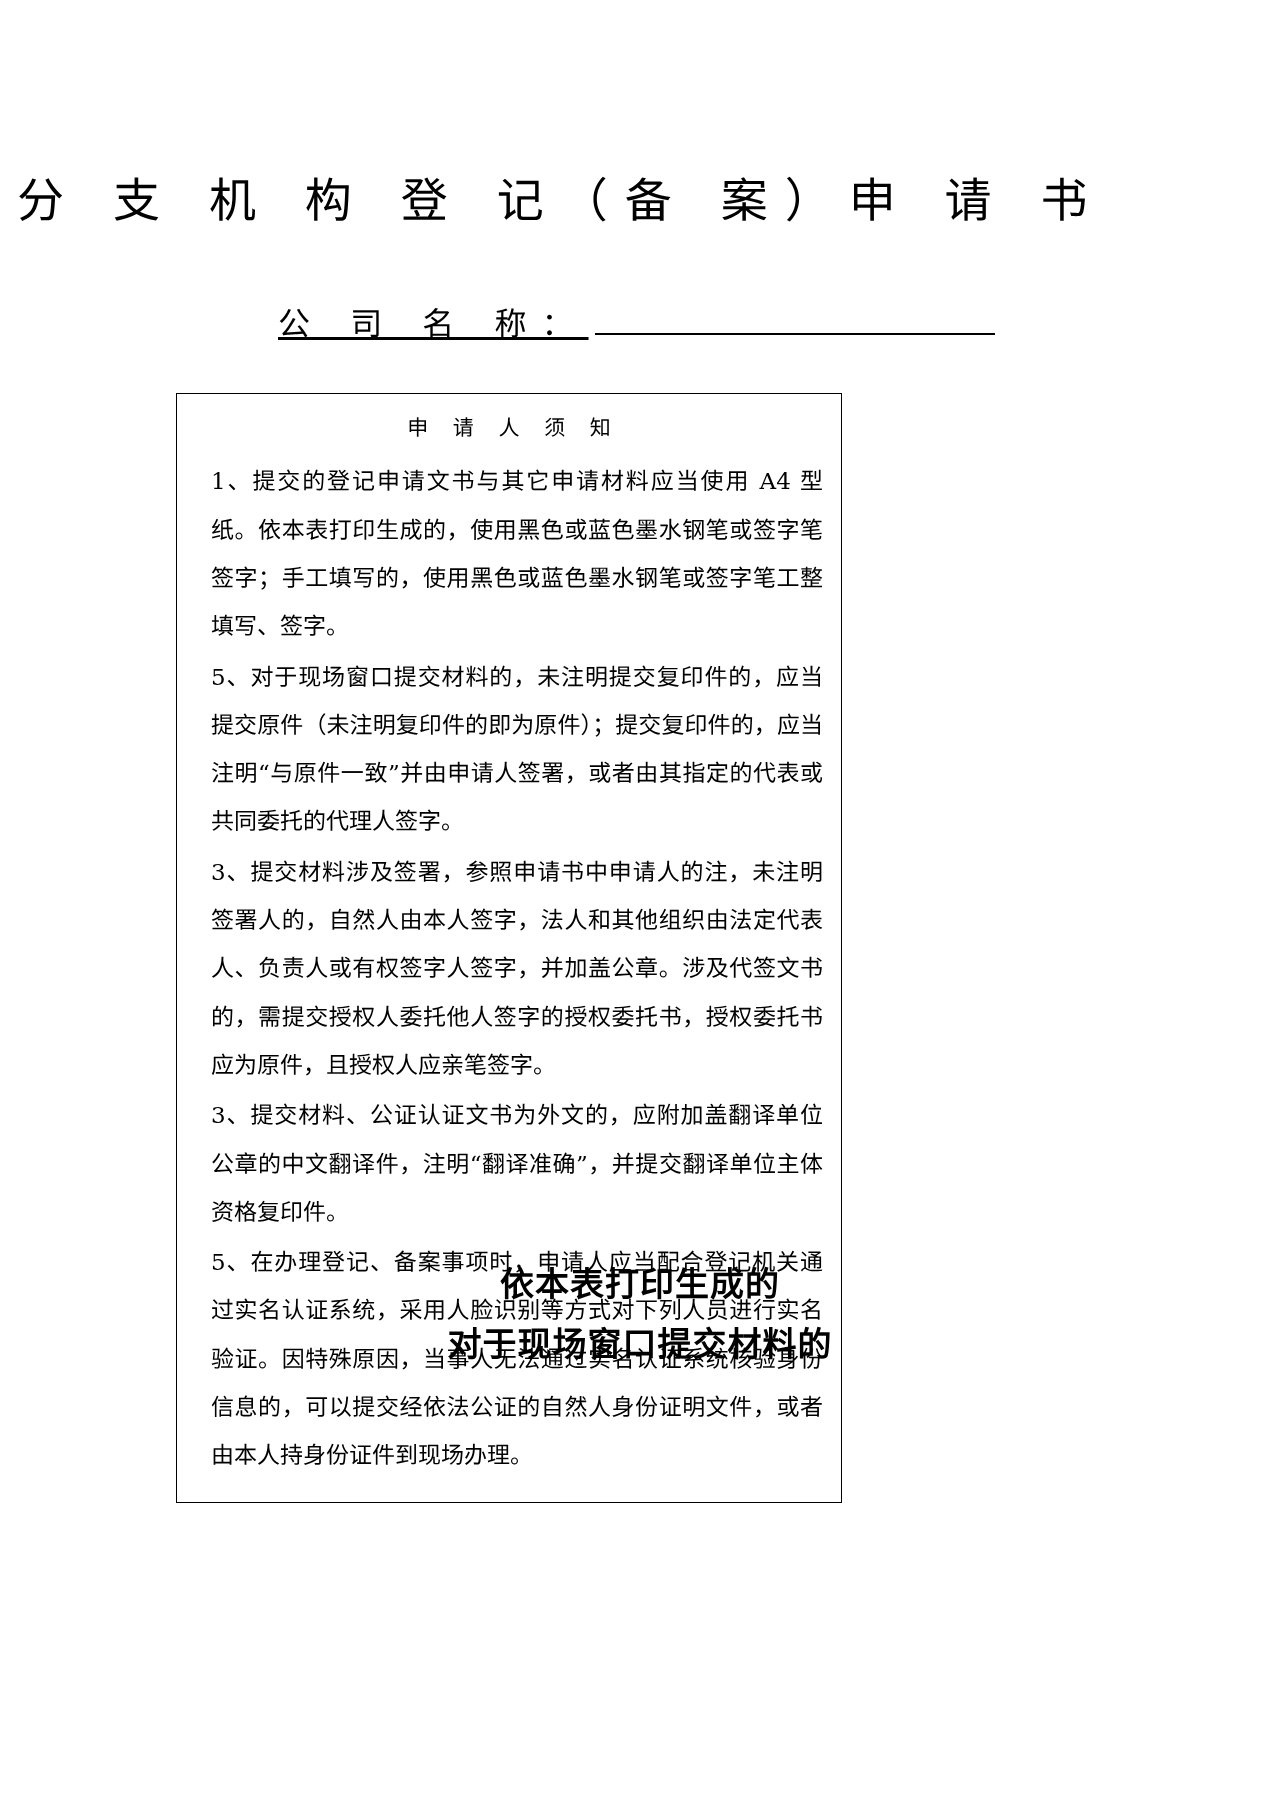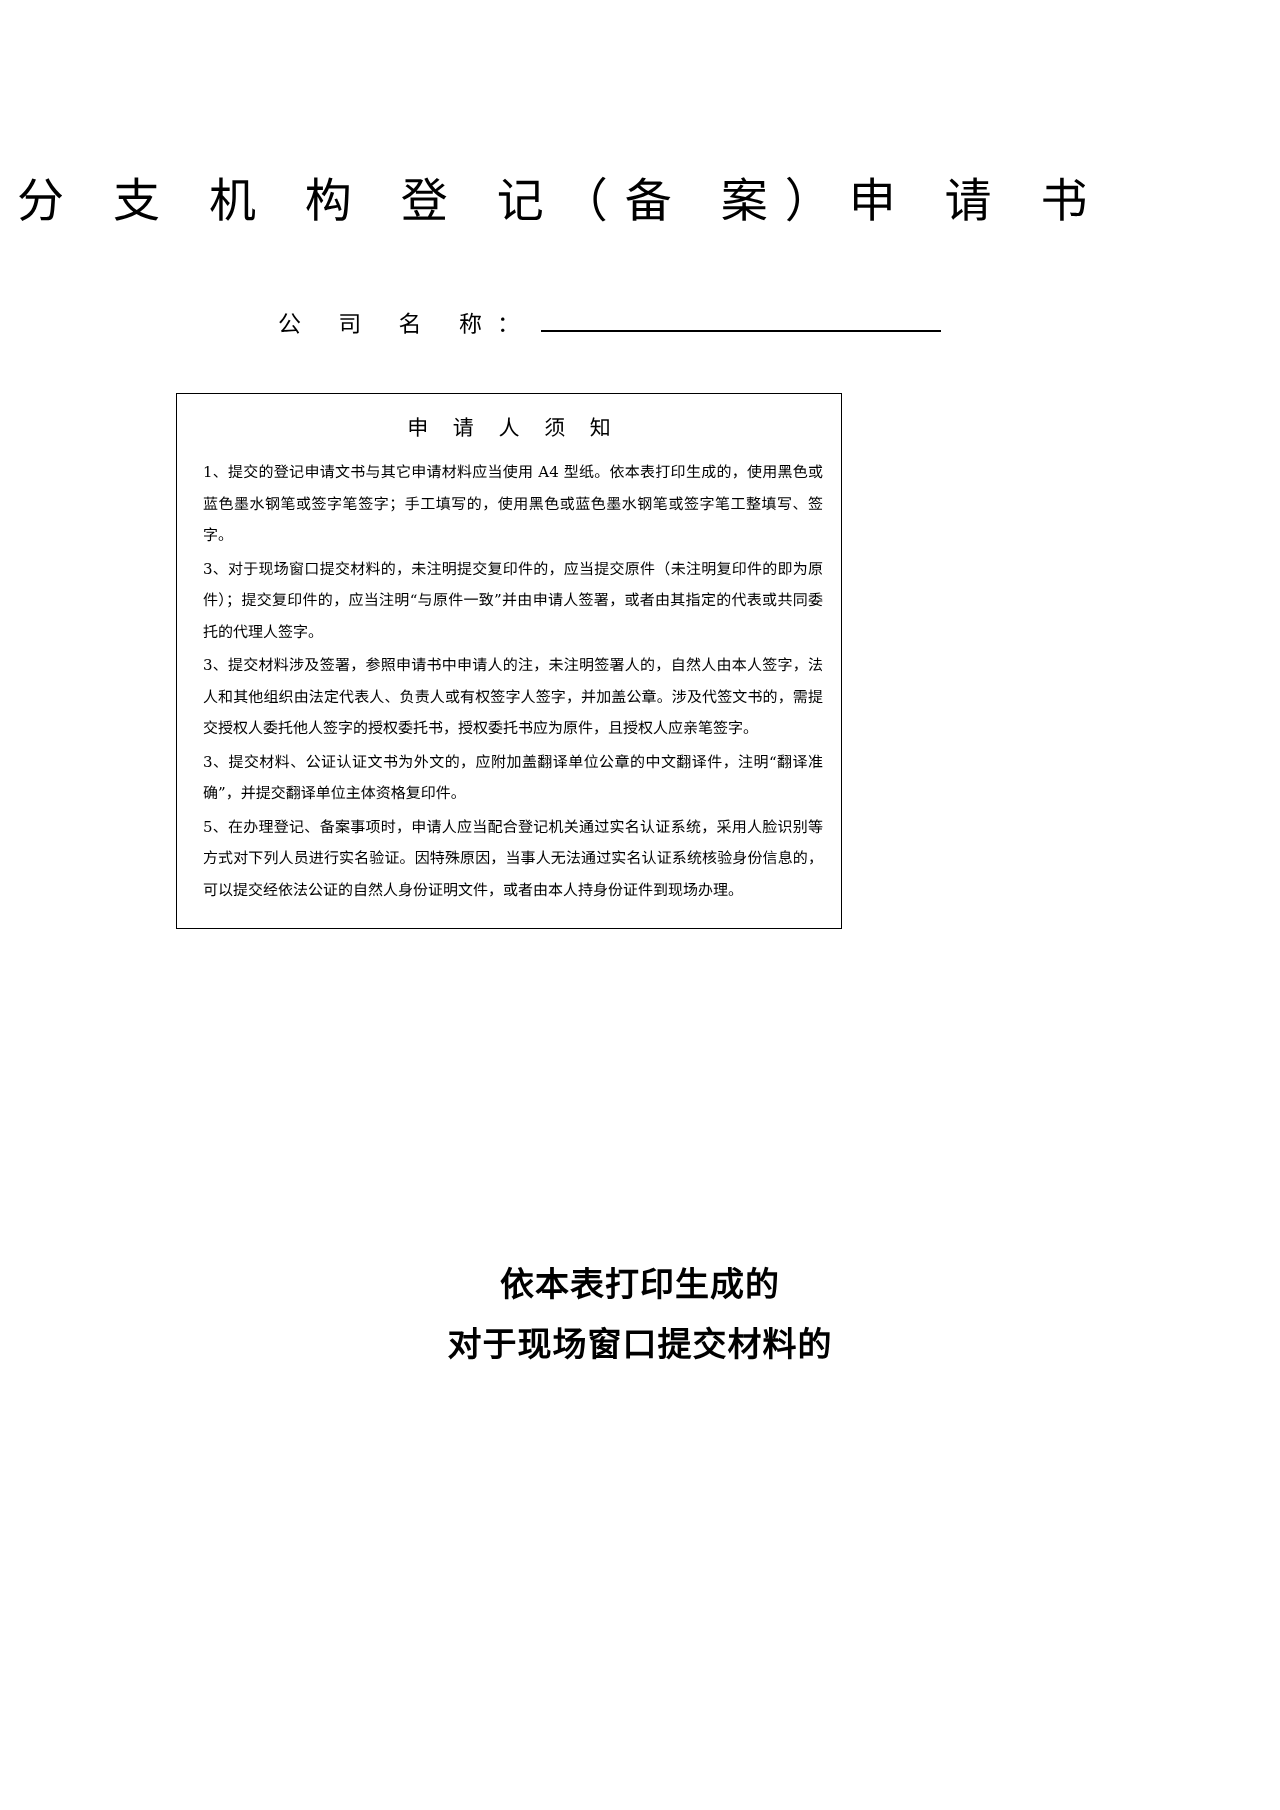--- a/index.html
+++ b/index.html
@@ -45,24 +45,25 @@
     top: 300px;
     left: 0;
     width: 1280px;
     display: flex;
     align-items: baseline;
     justify-content: flex-start;
     padding-left: 278px;
     box-sizing: border-box;
   }
   .company-label {
-    font-size: 23px;
+    font-size: 32px;
     letter-spacing: 15px;
     white-space: nowrap;
     line-height: 1.5;
+    text-decoration: underline;
   }
   .company-underline {
     display: inline-block;
     width: 400px;
     border-bottom: 2.5px solid #000;
     margin-left: 6px;
     height: 30px;
   }
 
   
@@ -79,25 +80,25 @@
   .notice-heading {
     text-align: center;
     font-size: 21px;
     letter-spacing: 9px;
     text-indent: 9px;
     margin: 6px 0 14px 0;
     line-height: 1.4;
     white-space: nowrap;
   }
   .notice-item {
-    font-size: 15px;
+    font-size: 23px;
     line-height: 2.1;
     text-align: justify;
     text-justify: inter-ideograph;
-    margin: 0 0 2px 8px;
+    margin: 0 0 2px 16px;
     letter-spacing: 0px;
     word-break: break-all;
   }
 
   
   .footer {
     position: absolute;
     top: 1255px;
     left: 0;
     width: 1280px;
@@ -121,21 +122,21 @@
 
   <div class="company-row">
     <span class="company-label">公 司 名 称：</span>
     <span class="company-underline"></span>
   </div>
 
   <div class="notice-box">
     <div class="notice-heading">申 请 人 须 知</div>
 
     <p class="notice-item">1、提交的登记申请文书与其它申请材料应当使用 A4 型纸。依本表打印生成的，使用黑色或蓝色墨水钢笔或签字笔签字；手工填写的，使用黑色或蓝色墨水钢笔或签字笔工整填写、签字。</p>
-    <p class="notice-item">3、对于现场窗口提交材料的，未注明提交复印件的，应当提交原件（未注明复印件的即为原件）；提交复印件的，应当注明“与原件一致”并由申请人签署，或者由其指定的代表或共同委托的代理人签字。</p>
+    <p class="notice-item">5、对于现场窗口提交材料的，未注明提交复印件的，应当提交原件（未注明复印件的即为原件）；提交复印件的，应当注明“与原件一致”并由申请人签署，或者由其指定的代表或共同委托的代理人签字。</p>
     <p class="notice-item">3、提交材料涉及签署，参照申请书中申请人的注，未注明签署人的，自然人由本人签字，法人和其他组织由法定代表人、负责人或有权签字人签字，并加盖公章。涉及代签文书的，需提交授权人委托他人签字的授权委托书，授权委托书应为原件，且授权人应亲笔签字。</p>
     <p class="notice-item">3、提交材料、公证认证文书为外文的，应附加盖翻译单位公章的中文翻译件，注明“翻译准确”，并提交翻译单位主体资格复印件。</p>
     <p class="notice-item">5、在办理登记、备案事项时，申请人应当配合登记机关通过实名认证系统，采用人脸识别等方式对下列人员进行实名验证。因特殊原因，当事人无法通过实名认证系统核验身份信息的，可以提交经依法公证的自然人身份证明文件，或者由本人持身份证件到现场办理。</p>
   </div>
 
   <div class="footer">
     <div class="footer-line">依本表打印生成的</div>
     <div class="footer-line">对于现场窗口提交材料的</div>
   </div>
 

